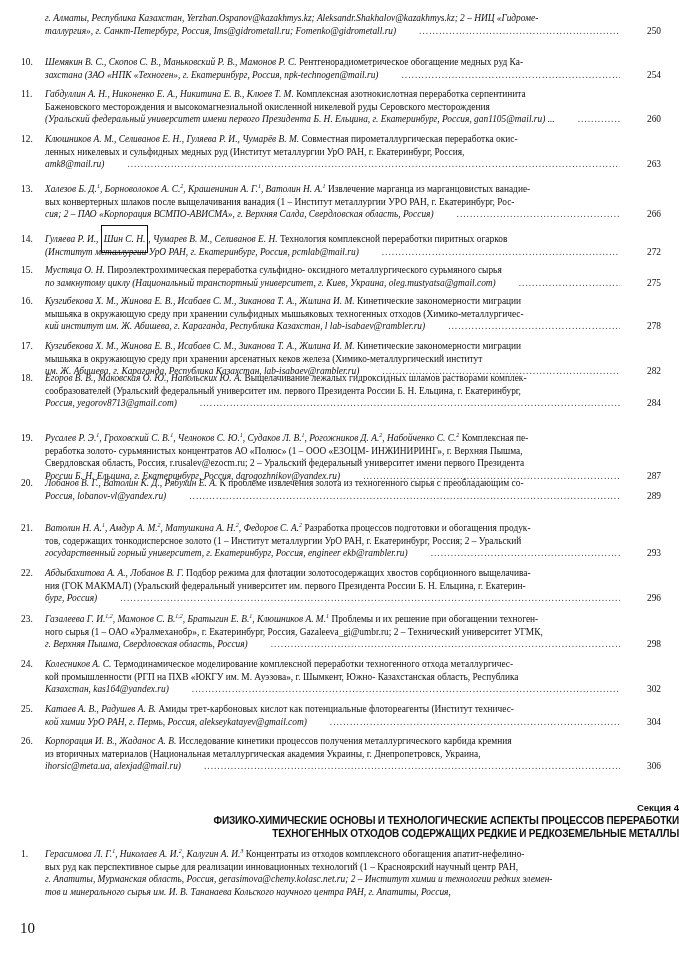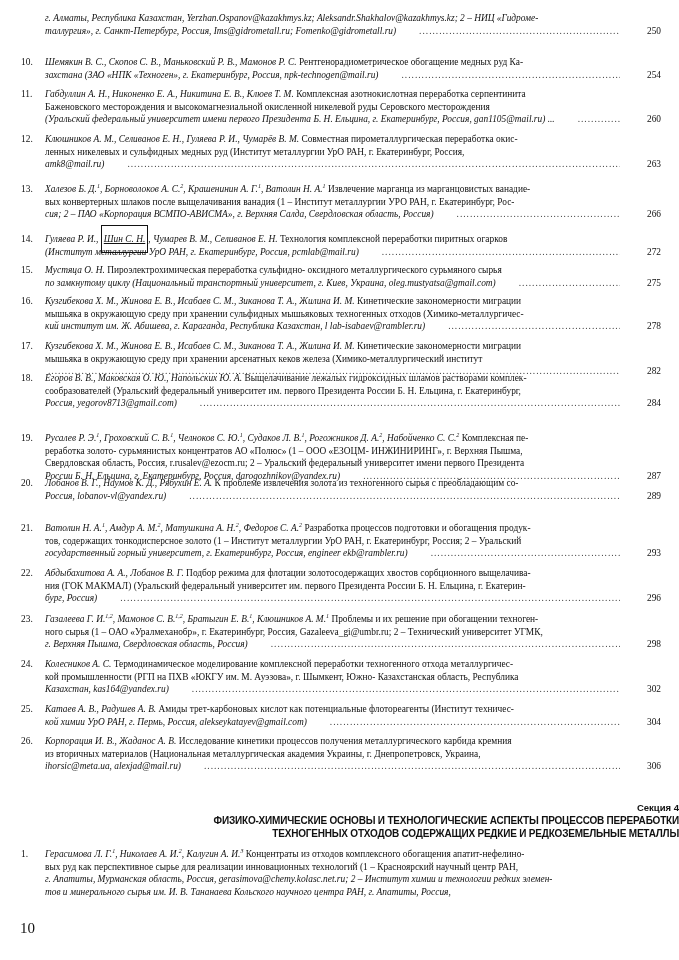--- a/index.html
+++ b/index.html
@@ -7,21 +7,21 @@
     width: 679px; height: 960px; overflow: hidden; position: relative;
     font-family: "Liberation Serif", serif; color: #111;
     font-size: 9.4px; line-height: 12.6px;
   }
   .page { position: absolute; left: 0; top: 0; width: 623px; height: 960px; }
   .entry { position: absolute; left: 21px; width: 640px; }
   .num { position: absolute; left: 0; top: 0; width: 22px; }
   .body { margin-left: 24px; position: relative; }
   .auth { font-style: italic; }
   .aff { font-style: italic; }
-  .boxed { border: 1px solid #111; padding: 8px 2px; text-decoration: underline; }
+  .boxed { border: 1px solid #111; padding: 8px 2px; }
   .lastline { display: flex; align-items: baseline; gap: 20px; }
   .lastline .txt { white-space: nowrap; }
   .lastline .dots { flex: 1; overflow: hidden; white-space: nowrap; margin: 0 3px; color: #333; letter-spacing: 1px; }
   .lastline .dots::after { content: "................................................................................................................................................................................................................................................"; }
   .lastline .pg { width: 18px; text-align: right; }
   .section { position: absolute; left: 0; width: 679px; text-align: right; font-weight: bold; font-family: "Liberation Sans", sans-serif; }
   .sec-label { top: 802px; font-size: 9.5px; }
   .sec-title { top: 814px; font-size: 10px; line-height: 13px; letter-spacing: -0.2px; }
   .pagenum { position: absolute; left: 20px; top: 922px; font-family: Liberation Serif, serif; font-size: 15px; }
   sup { font-size: 6px; line-height: 0; vertical-align: super; }
@@ -121,20 +121,21 @@
           <span class="pg">278</span>
         </div>
       </div>
     </div>
     <div class="entry" style="top: 340px;">
       <span class="num">17.</span>
       <div class="body">
         <div><span class="auth">Кузгибекова Х. М., Жинова Е. В., Исабаев С. М., Зиканова Т. А., Жилина И. М.</span> <span>Кинетические закономерности миграции</span></div>
         <div>мышьяка в окружающую среду при хранении арсенатных кеков железа (Химико-металлургический институт</div>
         <div class="lastline">
+          <span class="txt aff">им. Ж. Абишева, г. Караганда, Республика Казахстан, lab-isabaev@rambler.ru)</span>
           <span class="dots"></span>
           <span class="pg">282</span>
         </div>
       </div>
     </div>
     <div class="entry" style="top: 372px;">
       <span class="num">18.</span>
       <div class="body">
         <div><span class="auth">Егоров В. В., Маковская О. Ю., Напольских Ю. А.</span> <span>Выщелачивание лежалых гидроксидных шламов растворами комплек-</span></div>
         <div>сообразователей (Уральский федеральный университет им. первого Президента России Б. Н. Ельцина, г. Екатеринбург,</div>
@@ -154,21 +155,21 @@
         <div class="lastline">
           <span class="txt aff">России Б. Н. Ельцина, г. Екатеринбург, Россия, darogozhnikov@yandex.ru)</span>
           <span class="dots"></span>
           <span class="pg">287</span>
         </div>
       </div>
     </div>
     <div class="entry" style="top: 477px;">
       <span class="num">20.</span>
       <div class="body">
-        <div><span class="auth">Лобанов В. Г., Наумов К. Д., Рябухин Е. А.</span> <span>К проблеме извлечения золота из техногенного сырья с преобладающим со-</span></div>
+        <div><span class="auth">Лобанов В. Г., Ватолин К. Д., Рябухин Е. А.</span> <span>К проблеме извлечения золота из техногенного сырья с преобладающим со-</span></div>
         <div class="lastline">
           <span class="txt aff">Россия, lobanov-vl@yandex.ru)</span>
           <span class="dots"></span>
           <span class="pg">289</span>
         </div>
       </div>
     </div>
     <div class="entry" style="top: 522px;">
       <span class="num">21.</span>
       <div class="body">

